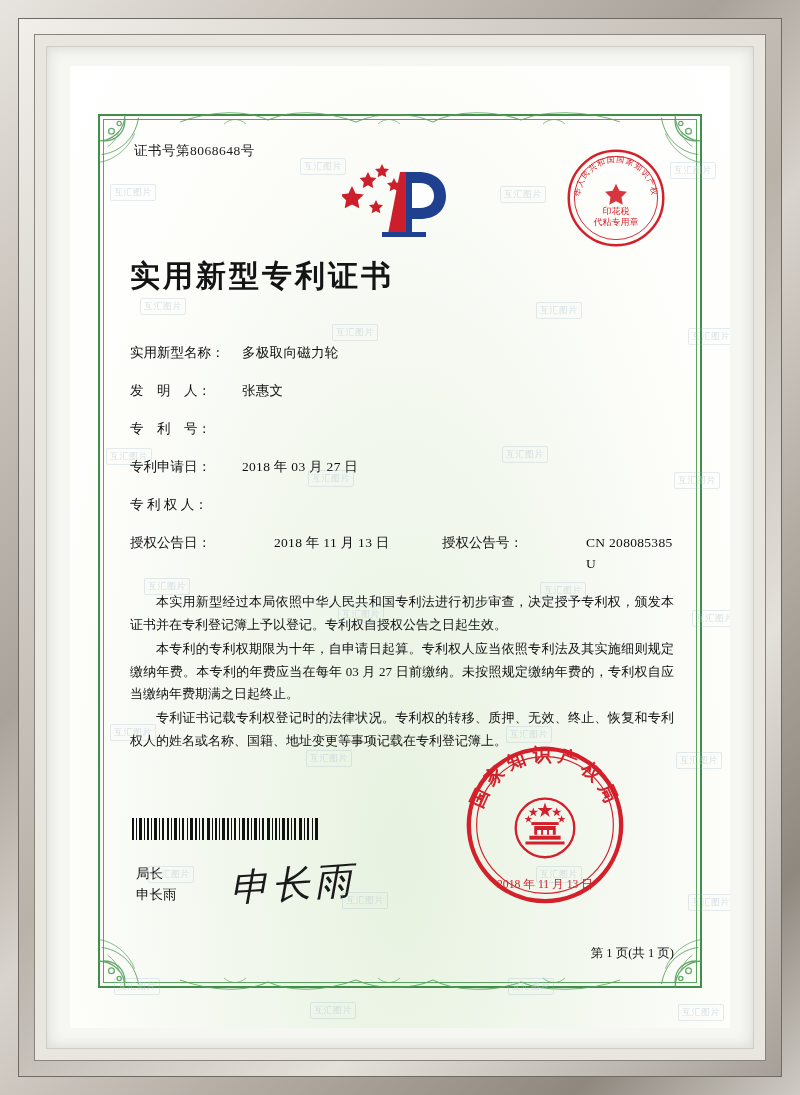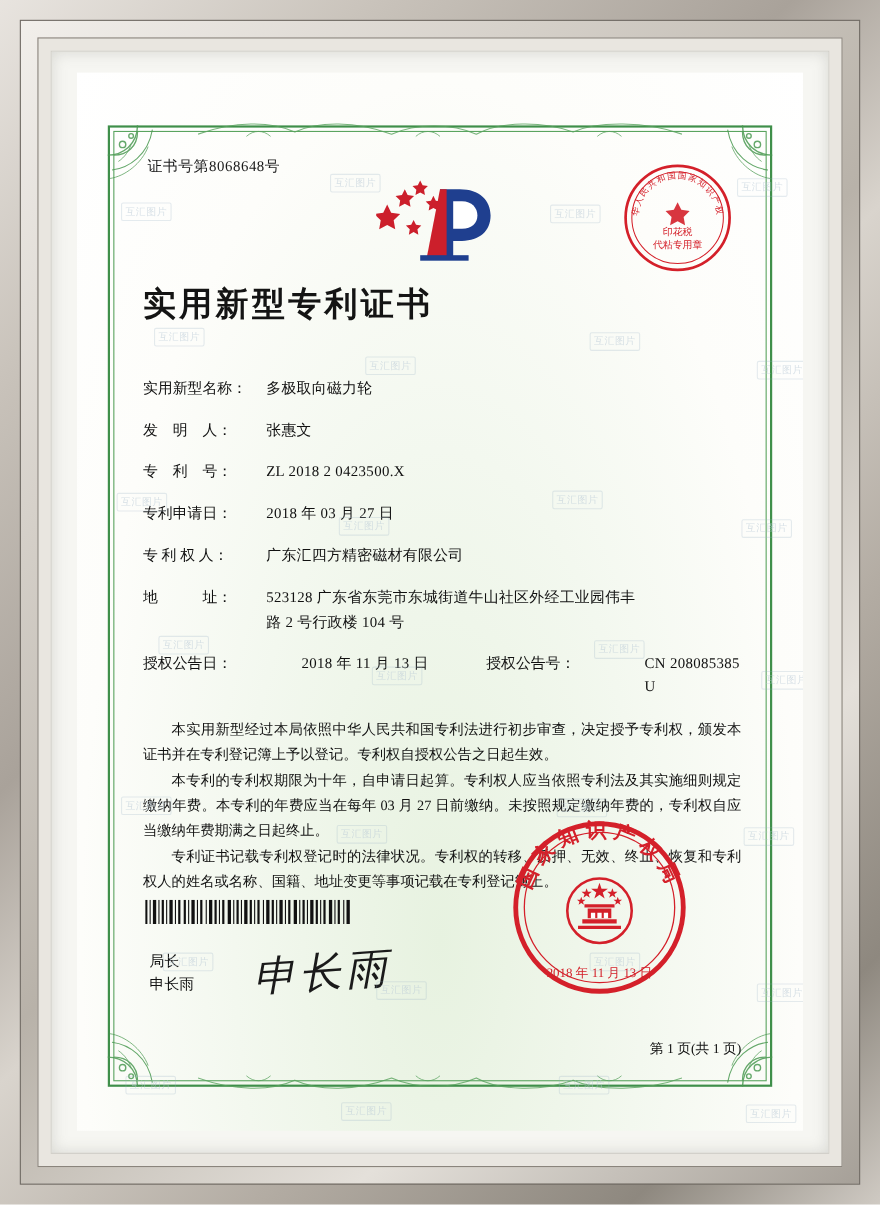--- a/index.html
+++ b/index.html
@@ -343,40 +343,31 @@
           <div class="f-value">多极取向磁力轮</div>
         </div>
 
         <div class="field-row">
           <div class="f-label">发　明　人：</div>
           <div class="f-value">张惠文</div>
         </div>
 
         <div class="field-row">
           <div class="f-label">专　利　号：</div>
-          <div class="f-value">ZL 2018 2 0423500.X</div>
         </div>
 
         <div class="field-row">
           <div class="f-label">专利申请日：</div>
           <div class="f-value">2018 年 03 月 27 日</div>
         </div>
 
         <div class="field-row">
           <div class="f-label">专 利 权 人：</div>
-          <div class="f-value">广东汇四方精密磁材有限公司</div>
         </div>
 
-        <div class="field-row">
-          <div class="f-label">地　　　址：</div>
-          <div class="f-value">
-            <span>523128 广东省东莞市东城街道牛山社区外经工业园伟丰</span>
-            <span class="sub">路 2 号行政楼 104 号</span>
-          </div>
-        </div>
 
         <div class="field-row row-split">
           <div class="half">
             <div class="f-label">授权公告日：</div>
             <div class="f-value">2018 年 11 月 13 日</div>
           </div>
           <div class="half">
             <div class="pub-label">授权公告号：</div>
             <div class="f-value">CN 208085385 U</div>
           </div>

